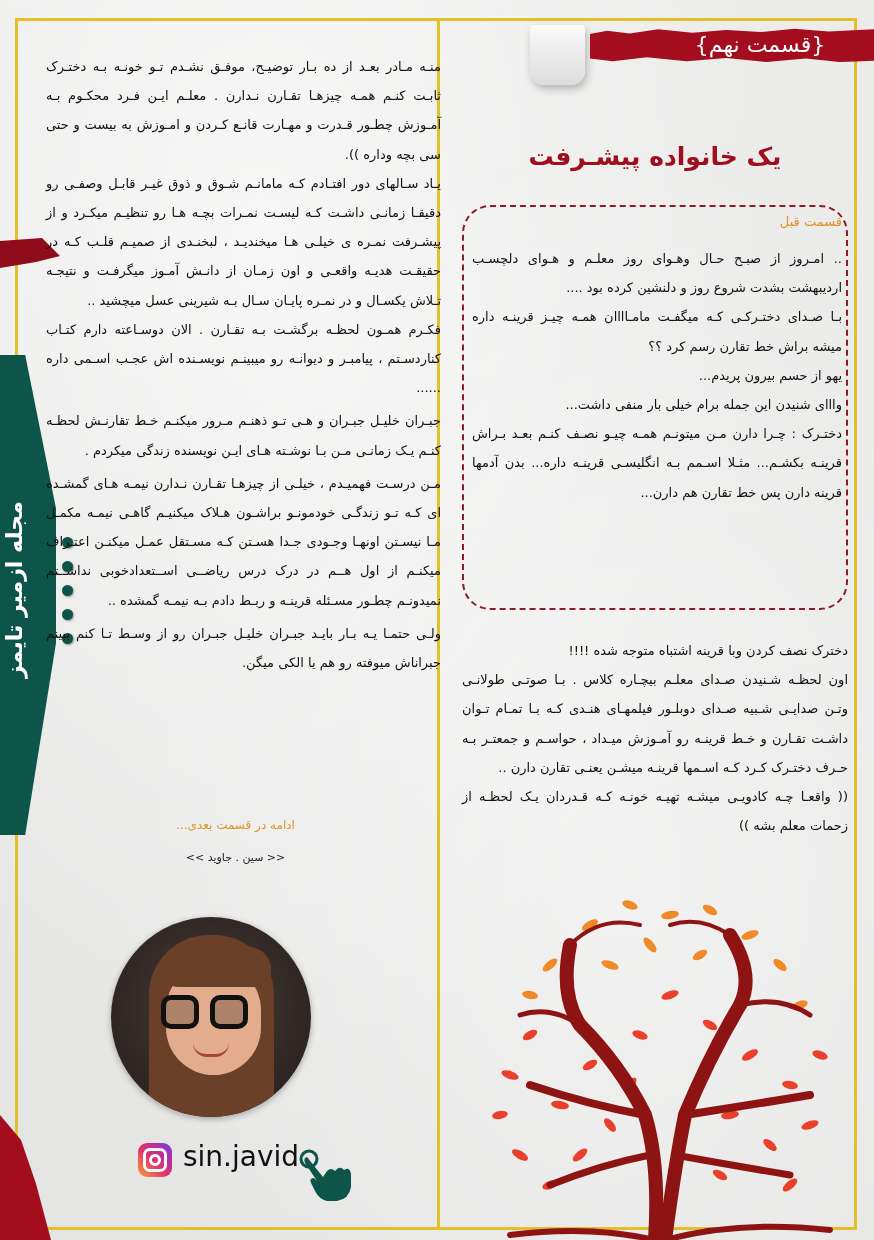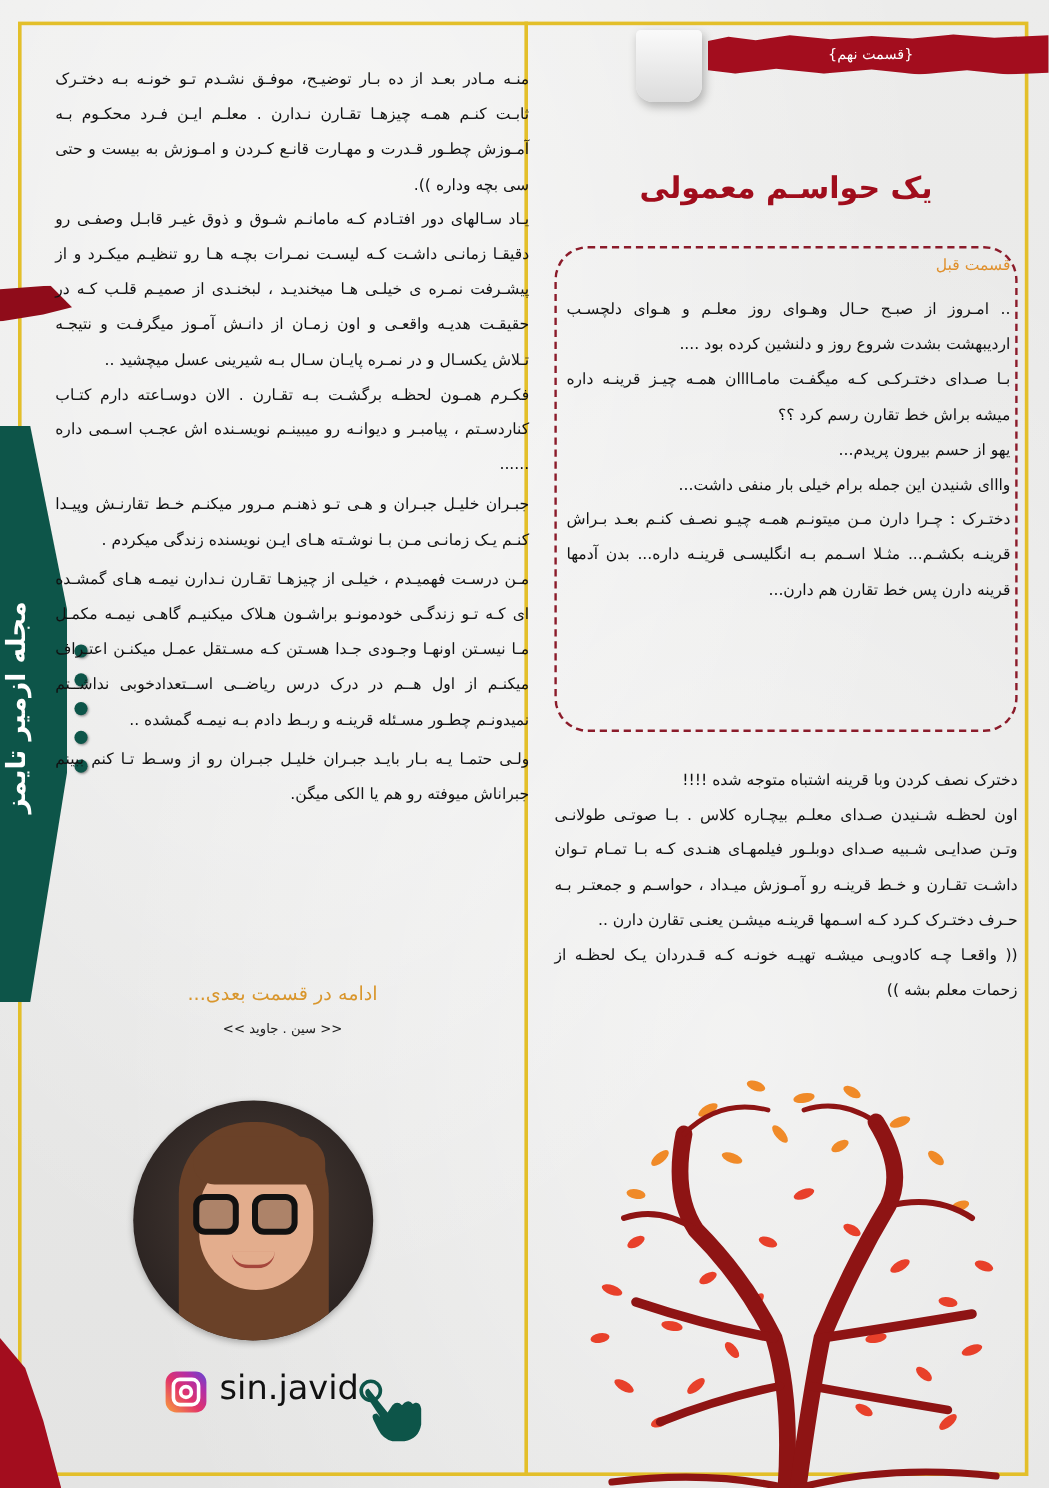--- a/index.html
+++ b/index.html
@@ -33,23 +33,23 @@
     width: 284px; height: 34px;
     background: #a30d1e;
     clip-path: polygon(0% 18%, 6% 8%, 14% 16%, 24% 4%, 36% 14%, 48% 6%, 60% 12%, 72% 2%, 84% 10%, 100% 4%, 100% 96%, 88% 100%, 76% 90%, 62% 100%, 48% 88%, 34% 98%, 20% 86%, 8% 98%, 0% 90%);
     box-shadow: 0 2px 4px rgba(0,0,0,0.25);
   }
   .banner-text {
     position: absolute;
     left: 690px; top: 30px;
     width: 140px; height: 30px;
     color: #ffffff;
-    font-size: 12px;
+    font-size: 22px;
     line-height: 30px;
-    text-align: left;
+    text-align: center;
     direction: rtl;
   }
   .paper-curl {
     position: absolute;
     left: 530px; top: 25px;
     width: 55px; height: 60px;
     background: linear-gradient(180deg,#fafafa,#dcdcdc);
     border-radius: 4px 4px 14px 14px;
     box-shadow: 2px 4px 8px rgba(0,0,0,0.25);
   }
@@ -147,21 +147,21 @@
     direction: rtl;
     font-size: 13px;
     line-height: 29.2px;
   }
   .right-body p { margin: 0; text-align: justify; text-align-last: right; }
 
   .continue {
     position: absolute;
     left: 38px; top: 818px; width: 395px;
     text-align: center; direction: rtl;
-    color: #d9962c; font-size: 16px;
+    color: #d9962c; font-size: 12px;
   }
   .author {
     position: absolute;
     left: 38px; top: 851px; width: 395px;
     text-align: center; direction: rtl;
     font-size: 11px; color: #222;
   }
   .avatar {
     position: absolute;
     left: 111px; top: 917px;
@@ -232,21 +232,21 @@
   <div class="bullet"></div>
   <div class="bullet"></div>
   <div class="bullet"></div>
   <div class="bullet"></div>
 </div>
 
 <div class="col col-left">
   <p>منـه مـادر بعـد از ده بـار توضیـح،  موفـق نشـدم تـو خونـه بـه دختـرک ثابـت کنـم همـه چیزهـا تقـارن نـدارن .    معلـم  ایـن فـرد محکـوم بـه آمـوزش چطـور قـدرت و مهـارت قانـع کـردن و امـوزش به بیست و حتی سی بچه وداره   )).</p>
   <p>یـاد سـالهای دور  افتـادم کـه  مامانـم  شـوق و ذوق غیـر قابـل وصفـی رو دقیقـا زمانـی داشـت   کـه لیسـت نمـرات بچـه هـا رو تنظیـم میکـرد  و از پیشـرفت نمـره ی خیلـی هـا میخندیـد ،  لبخنـدی از صمیـم قلـب کـه در حقیقـت هدیـه واقعـی و اون زمـان از دانـش آمـوز میگرفـت و   نتیجـه تـلاش یکسـال و در نمـره پایـان سـال  بـه شیرینی  عسل میچشید  ..</p>
   <p>فکـرم همـون لحظـه برگشـت بـه تقـارن .  الان دوسـاعته دارم  کتـاب کناردسـتم ، پیامبـر و دیوانـه رو میبینـم  نویسـنده اش عجـب اسـمی داره ......</p>
-  <p style="margin-top:4px">جبـران خلیـل جبـران  و  هـی تـو ذهنـم  مـرور میکنـم   خـط تقارنـش  وپیـدا کنـم  یـک زمانـی مـن  بـا نوشـته هـای ایـن نویسنده زندگی میکردم .</p>
+  <p style="margin-top:4px">جبـران خلیـل جبـران  و  هـی تـو ذهنـم  مـرور میکنـم   خـط تقارنـش  لحظـه کنـم  یـک زمانـی مـن  بـا نوشـته هـای ایـن نویسنده زندگی میکردم .</p>
   <p style="margin-top:4px">مـن درسـت فهمیـدم ،  خیلـی از چیزهـا تقـارن نـدارن   نیمـه هـای گمشـده ای کـه تـو زندگـی خودمونـو براشـون هـلاک میکنیـم گاهـی  نیمـه مکمـل مـا نیسـتن   اونهـا وجـودی جـدا هسـتن  کـه مسـتقل عمـل میکنـن  اعتـراف میکنـم از اول هــم    در درک درس ریاضــی اســتعدادخوبی نداشــتم نمیدونـم چطـور مسـئله قرینـه و  ربـط دادم بـه  نیمـه گمشده ..</p>
   <p style="margin-top:4px">ولـی  حتمـا  یـه بـار بایـد جبـران خلیـل جبـران رو از وسـط تـا کنم ببینم جبراناش میوفته رو هم یا الکی میگن.</p>
 </div>
 <div class="continue">ادامه در قسمت بعدی...</div>
 <div class="author">&lt;&lt; سین . جاوید &gt;&gt;</div>
 
 <div class="avatar">
   <div class="hair"></div>
   <div class="face"></div>
   <div class="bangs"></div>
@@ -255,21 +255,21 @@
   <div class="smile"></div>
 </div>
 
 <div class="insta"></div>
 <div class="insta-handle">sin.javid</div>
 <svg class="hand-icon" viewBox="0 0 56 56">
   <circle cx="12" cy="12" r="8" fill="none" stroke="#0d5549" stroke-width="3"></circle>
   <path d="M10 10 L26 30 L30 24 Q34 20 38 24 L40 22 Q44 19 47 23 L49 22 Q53 21 54 27 L54 40 Q52 52 40 54 L30 54 Q22 52 18 44 L14 36 Q12 31 17 31 L20 34 L8 16 Q6 11 10 10 Z" fill="#0d5549"></path>
 </svg>
 
-<div class="title">یک حواسـم معمولی</div>
+<div class="title">یک خانواده پیشـرفت</div>
 
 <div class="prev-box"></div>
 <div class="prev-title">قسمت قبل</div>
 <div class="prev-body">
   <p>.. امـروز از صبـح حـال وهـوای روز  معلـم  و هـوای دلچسـب اردیبهشت بشدت شروع روز و دلنشین کرده بود ....</p>
   <p>بـا صـدای دختـرکـی  کـه میگفـت مامـاااان همـه چیـز قرینـه داره میشه براش خط تقارن رسم کرد  ؟؟</p>
   <p>یهو  از حسم بیرون پریدم...</p>
   <p>وااای  شنیدن  این جمله برام خیلی  بار منفی داشت...</p>
   <p>دختـرک : چـرا دارن مـن میتونـم همـه چیـو  نصـف کنـم بعـد بـراش قرینـه بکشـم...   مثـلا اسـمم بـه انگلیسـی   قرینـه داره...  بدن آدمها  قرینه دارن پس  خط تقارن هم دارن...</p>
 </div>

